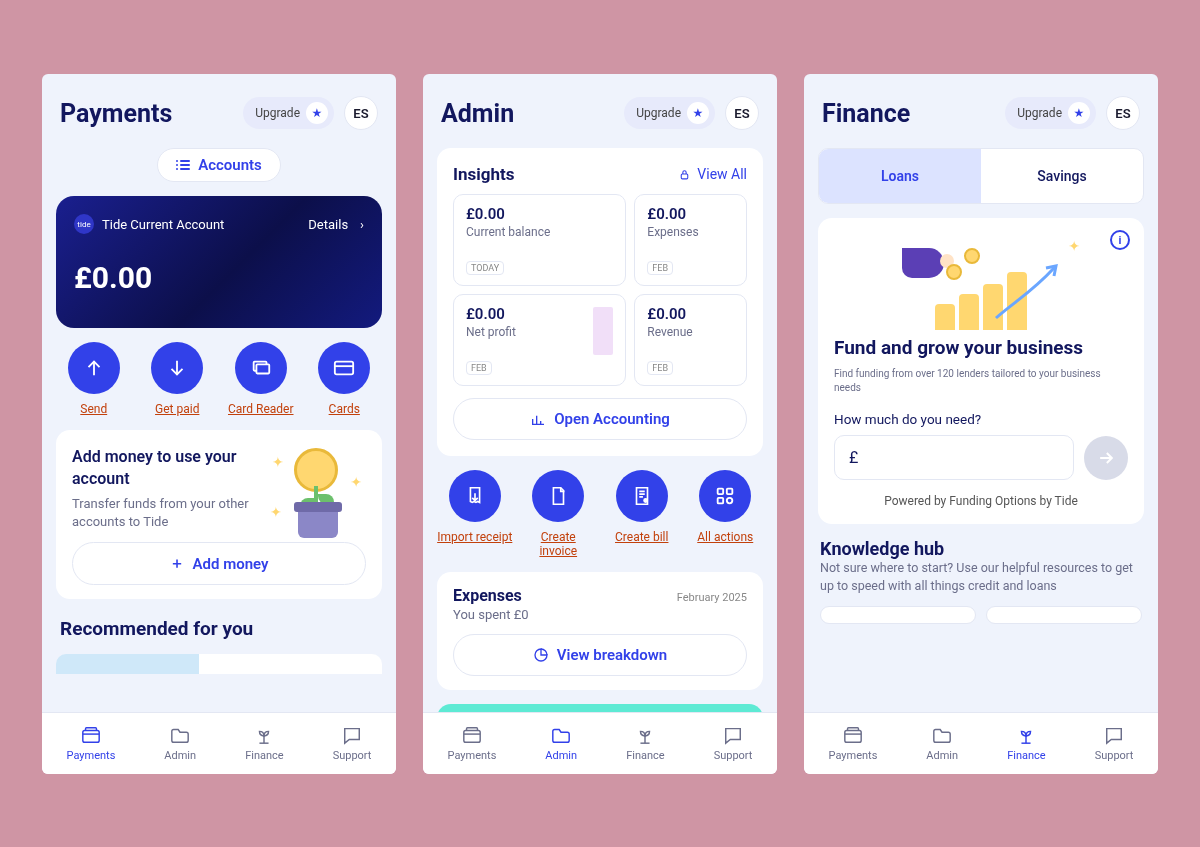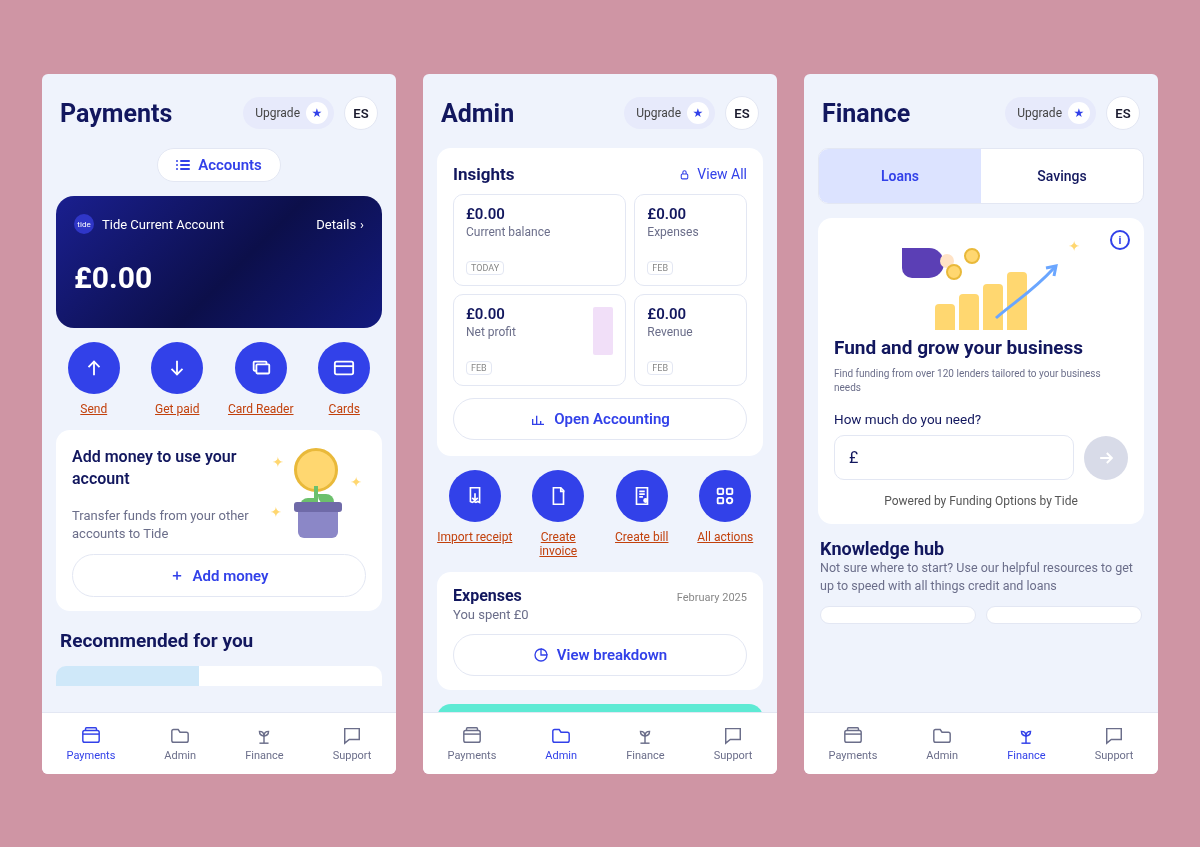--- a/index.html
+++ b/index.html
@@ -109,32 +109,32 @@
     background: linear-gradient(135deg,#1a1f8f 0%, #0c0f4a 55%, #131a7e 100%);
     border-radius:18px;
     padding:18px 18px 22px;
     color:#fff;
     position:relative;
     height:132px;
   }
   .bcard-top{display:flex;justify-content:space-between;align-items:center;font-size:13px;}
   .bcard-brand{display:flex;align-items:center;gap:8px;}
   .bcard-brand .dot{width:20px;height:20px;border-radius:50%;background:#2f36c7;display:flex;align-items:center;justify-content:center;font-size:8px;}
-  .bcard-details{display:flex;align-items:center;gap:4px;}
+  .bcard-details{display:flex;align-items:center;gap:12px;}
   .bcard-balance{font-size:30px;font-weight:700;margin-top:26px;}
 
   
   .actions-row{display:flex;justify-content:space-around;gap:8px;}
   .action{display:flex;flex-direction:column;align-items:center;gap:8px;width:25%;}
   .action-btn{width:52px;height:52px;border-radius:50%;background:var(--blue);display:flex;align-items:center;justify-content:center;color:#fff;}
   .action-label{font-size:12px;color:#c2410c;text-align:center;text-decoration:underline;} 
 
   .panel{background:#fff;border-radius:14px;padding:16px;}
   .add-money .title{font-size:16px;font-weight:600;color:var(--text-dark);line-height:1.35;max-width:180px;}
-  .add-money .sub{font-size:13px;color:var(--text-grey);margin-top:18px;max-width:190px;line-height:1.35;}
+  .add-money .sub{font-size:13px;color:var(--text-grey);margin-top:6px;max-width:190px;line-height:1.35;}
   .add-money{display:flex;justify-content:space-between;gap:8px;}
   .illus{width:100px;flex:none;position:relative;}
   .coin{width:44px;height:44px;border-radius:50%;background:#FFD770;border:3px solid #E9B93A;position:absolute;top:2px;left:28px;}
   .stem{position:absolute;left:48px;top:40px;width:4px;height:26px;background:#6cc06c;}
   .leaf{position:absolute;width:16px;height:10px;background:#6cc06c;border-radius:8px 0;}
   .leaf.l{left:34px;top:52px;}
   .leaf.r{left:52px;top:48px;transform:scaleX(-1);}
   .pot{position:absolute;left:32px;top:62px;width:40px;height:30px;background:#8b87c7;border-radius:0 0 6px 6px;}
   .pot::before{content:"";position:absolute;left:-4px;top:-6px;width:48px;height:10px;background:#6f6aa8;border-radius:3px;}
   .sparkle{position:absolute;color:#FFD770;font-size:14px;}

